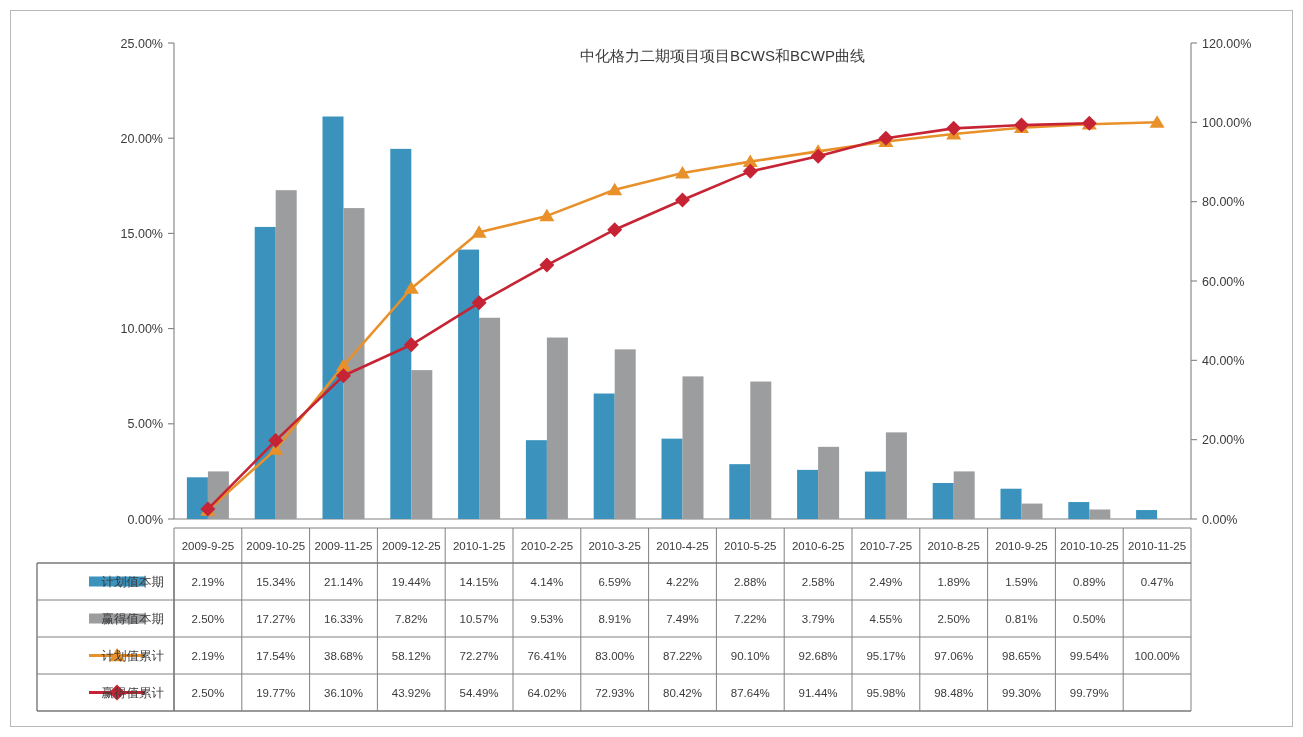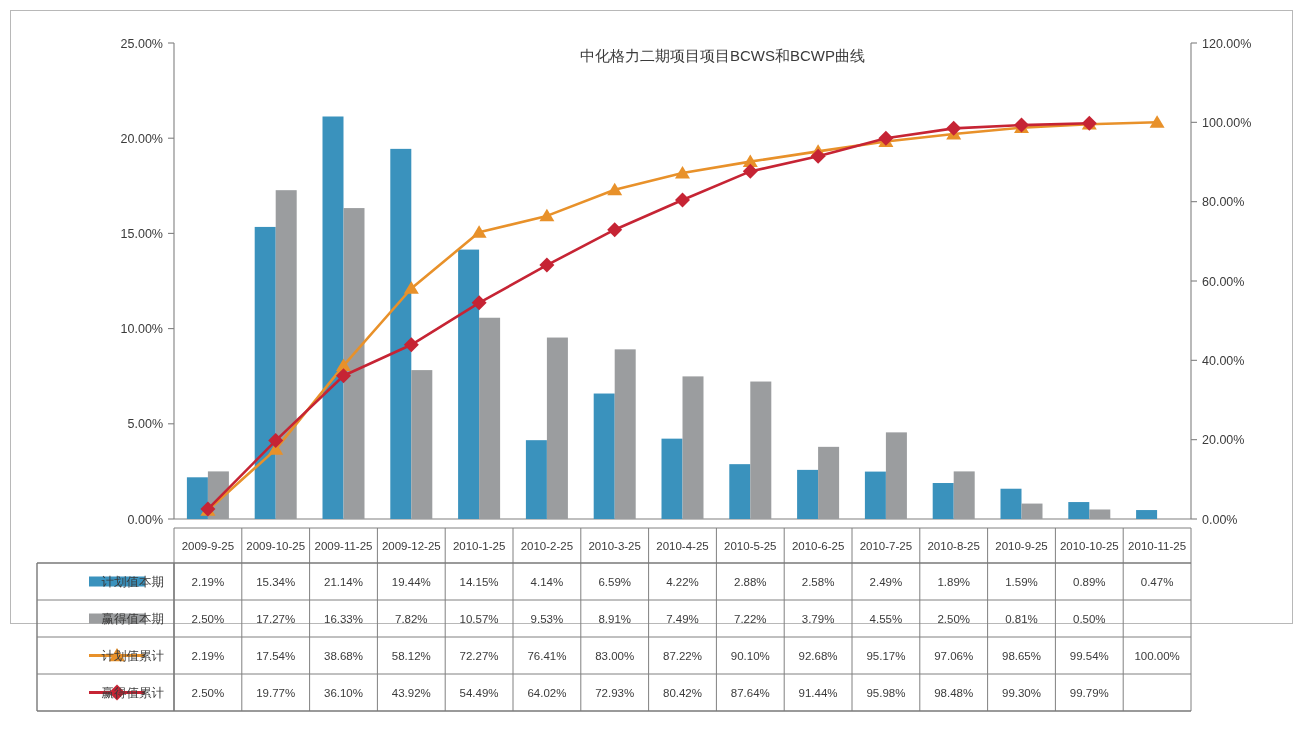--- a/index.html
+++ b/index.html
@@ -12,21 +12,21 @@
     height: 737px;
     font-family: "Liberation Sans", sans-serif;
     color: #3b3b3b;
     overflow: hidden;
   }
   #chart-frame {
     position: absolute;
     left: 10px;
     top: 10px;
     width: 1283px;
-    height: 614px;
+    height: 717px;
     border: 1px solid #b8b8b8;
     box-sizing: border-box;
     background: #ffffff;
   }
   #chart-svg {
     display: block;
     position: absolute;
     left: 0;
     top: 0;
   }

